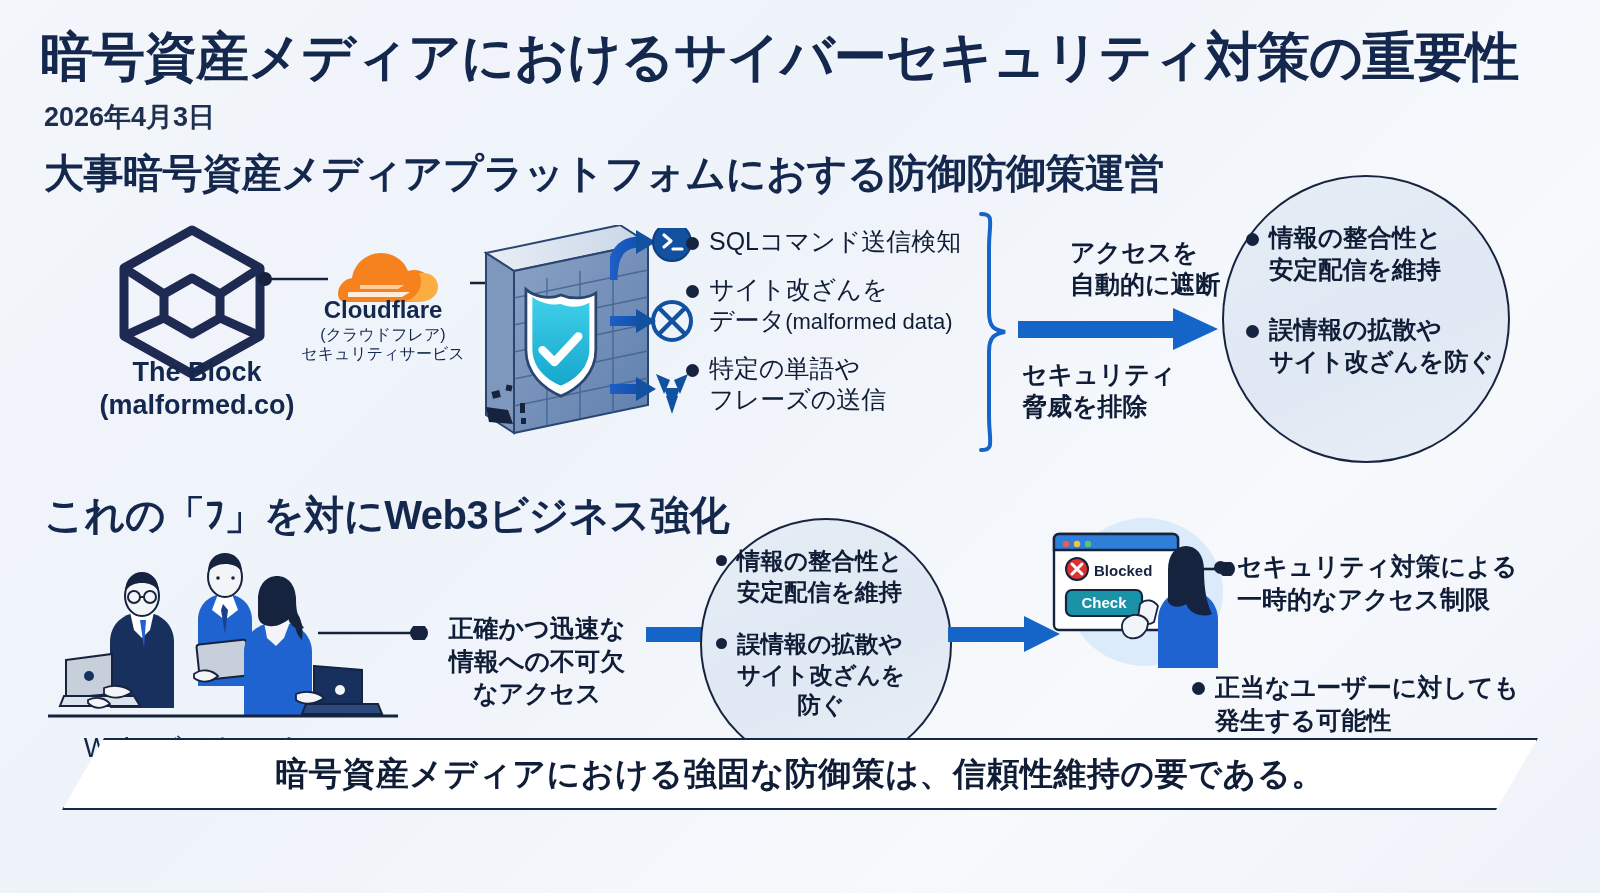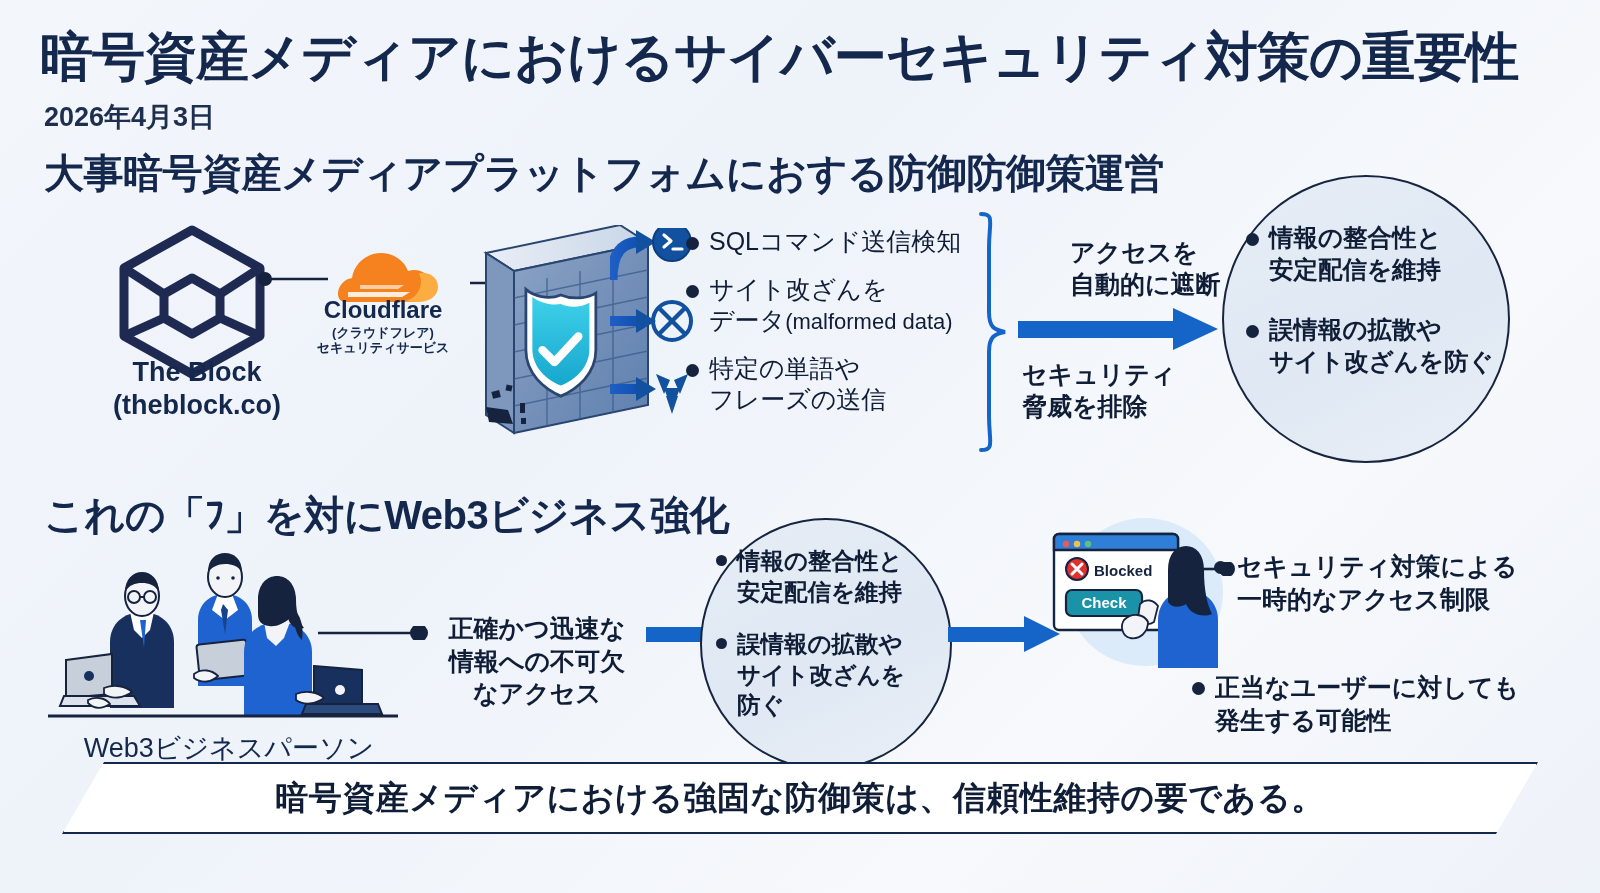--- a/index.html
+++ b/index.html
@@ -52,21 +52,21 @@
     left: 72px; top: 356px; width: 250px; text-align: center;
     font-size: 27px; font-weight: 700; color: #14274d; line-height: 1.22;
   }
 
   #cf-logo { left: 318px; top: 252px; width: 128px; height: 62px; }
   #cf-label {
     left: 290px; top: 296px; width: 186px; text-align: center;
     line-height: 1.2;
   }
   #cf-label .cf-name { font-size: 24px; font-weight: 700; color: #14274d; }
-  #cf-label .cf-sub { font-size: 13px; font-weight: 700; color: #14274d; }
+  #cf-label .cf-sub { font-size: 16px; font-weight: 400; color: #14274d; }
 
   #connector1 { left: 258px; top: 272px; width: 70px; height: 14px; }
 
   #firewall { left: 470px; top: 225px; width: 200px; height: 225px; }
 
   #arrows-icons { left: 610px; top: 228px; width: 90px; height: 200px; }
 
   #bullets1 { left: 686px; top: 226px; width: 300px; }
   #bullets1 .bullet-row { margin-bottom: 16px; }
   #bullets1 .txt { font-size: 25px; font-weight: 400; line-height: 1.26; }
@@ -125,21 +125,21 @@
   #browser-scene { left: 1040px; top: 512px; width: 190px; height: 160px; }
 
   #connector3 { left: 1196px; top: 562px; width: 40px; height: 14px; }
 
   #bullets2 { left: 1214px; top: 550px; width: 380px; }
   #bullets2 .txt { font-size: 25px; font-weight: 700; line-height: 1.3; }
   #b2-second { margin-top: 56px; margin-left: -22px; }
 
   
   #banner {
-    left: 62px; top: 762px; width: 1476px; height: 72px;
+    left: 62px; top: 738px; width: 1476px; height: 72px;
   }
   #banner-shape {
     position: absolute; inset: 0;
     background: #ffffff;
     border: 2.5px solid #14274d;
     clip-path: polygon(42px 0, 100% 0, calc(100% - 42px) 100%, 0 100%);
   }
   #banner-text {
     position: absolute; inset: 0;
     display: flex; align-items: center; justify-content: center;
@@ -163,21 +163,21 @@
         <polygon points="80,56 108,72 108,96 80,112 52,96 52,72"></polygon>
         <line x1="12" y1="46" x2="52" y2="72"></line>
         <line x1="148" y1="46" x2="108" y2="72"></line>
         <line x1="12" y1="114" x2="52" y2="96"></line>
         <line x1="148" y1="114" x2="108" y2="96"></line>
       </g>
     </svg>
   </div>
   <div id="theblock-label" class="abs">
     <div>The Block</div>
-    <div>(theblock.co)</div>
+    <div>(malformed.co)</div>
   </div>
 
   <div id="connector1" class="abs">
     <svg viewBox="0 0 70 14" width="70" height="14">
       <circle cx="7" cy="7" r="7" fill="#16233f"></circle>
       <line x1="12" y1="7" x2="70" y2="7" stroke="#16233f" stroke-width="2.6"></line>
     </svg>
   </div>
 
   <div id="cf-logo" class="abs">
@@ -427,21 +427,21 @@
       <div class="txt jp">
         <div>情報の整合性と</div>
         <div>安定配信を維持</div>
       </div>
     </div>
     <div class="bullet-row">
       <div class="dot sm"></div>
       <div class="txt jp">
         <div>誤情報の拡散や</div>
         <div>サイト改ざんを</div>
-        <div style="text-align:left">防ぐ</div>
+        <div style="text-align:center">防ぐ</div>
       </div>
     </div>
   </div>
 
   <div id="bigarrow3" class="abs">
     <svg viewBox="0 0 112 36" width="112" height="36">
       <rect x="0" y="11" width="80" height="15" fill="#1565c8"></rect>
       <polygon points="76,0 112,18 76,36" fill="#1565c8"></polygon>
     </svg>
   </div>

